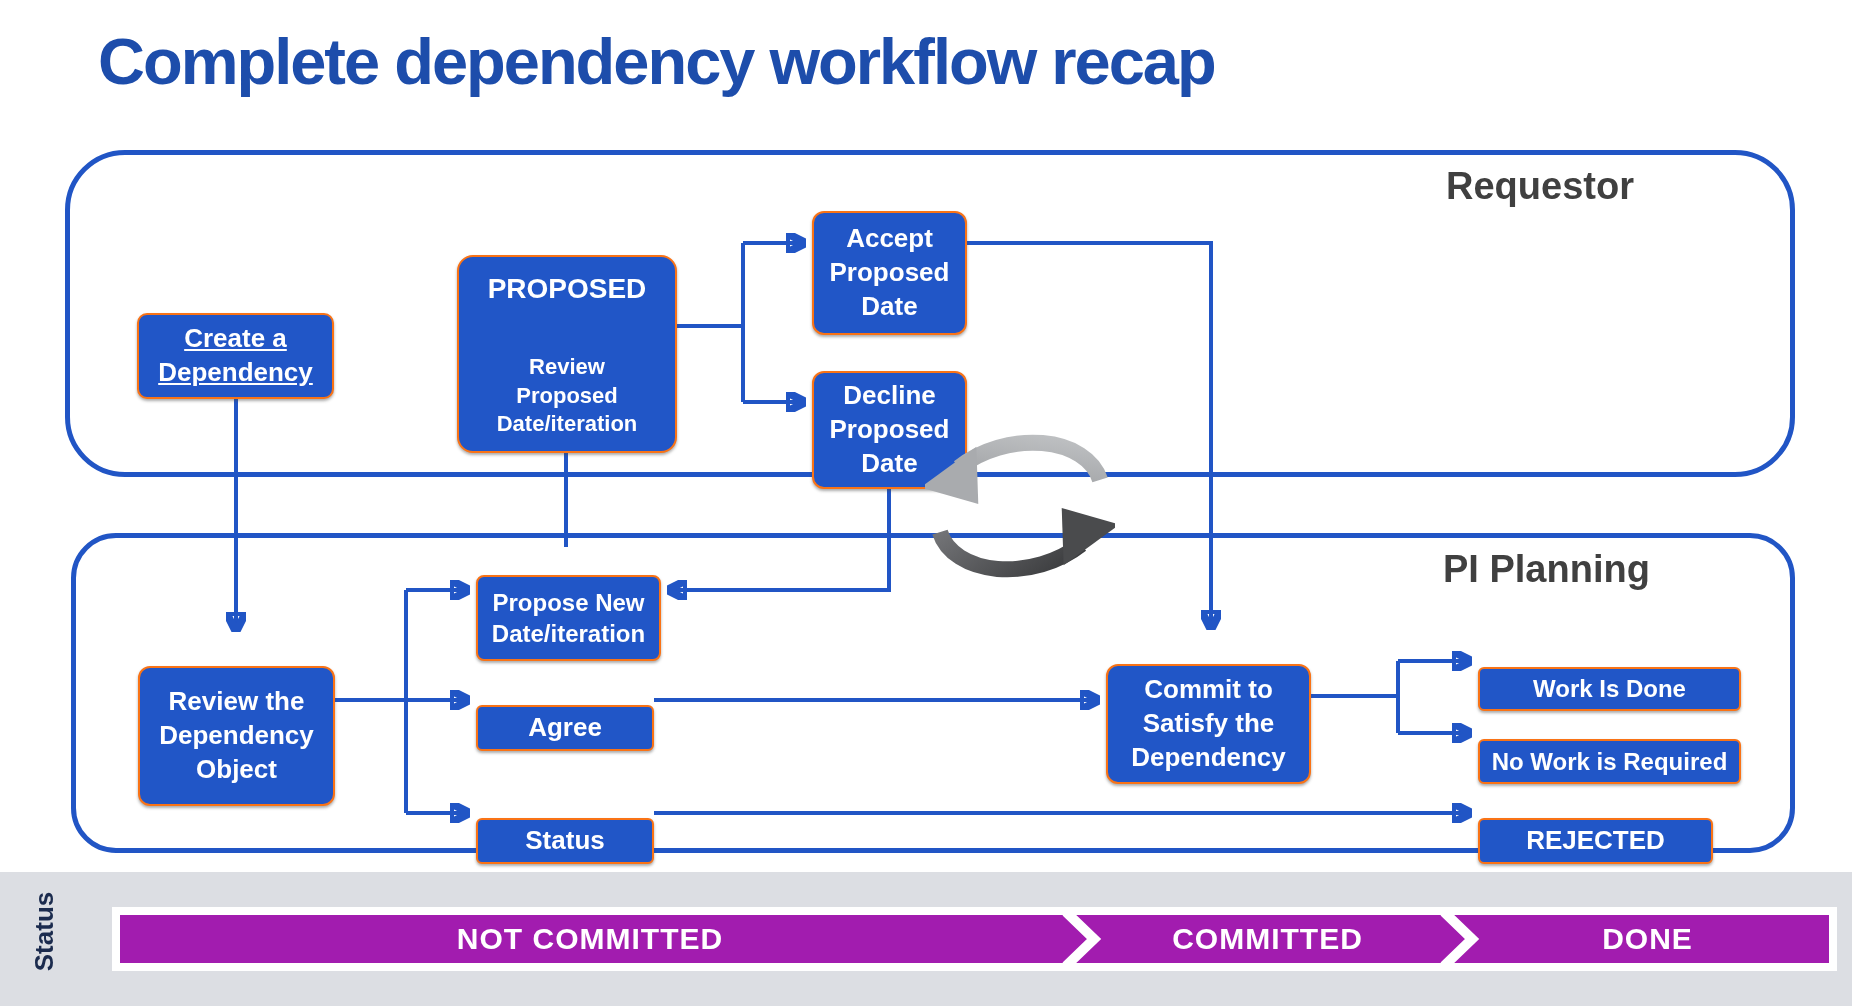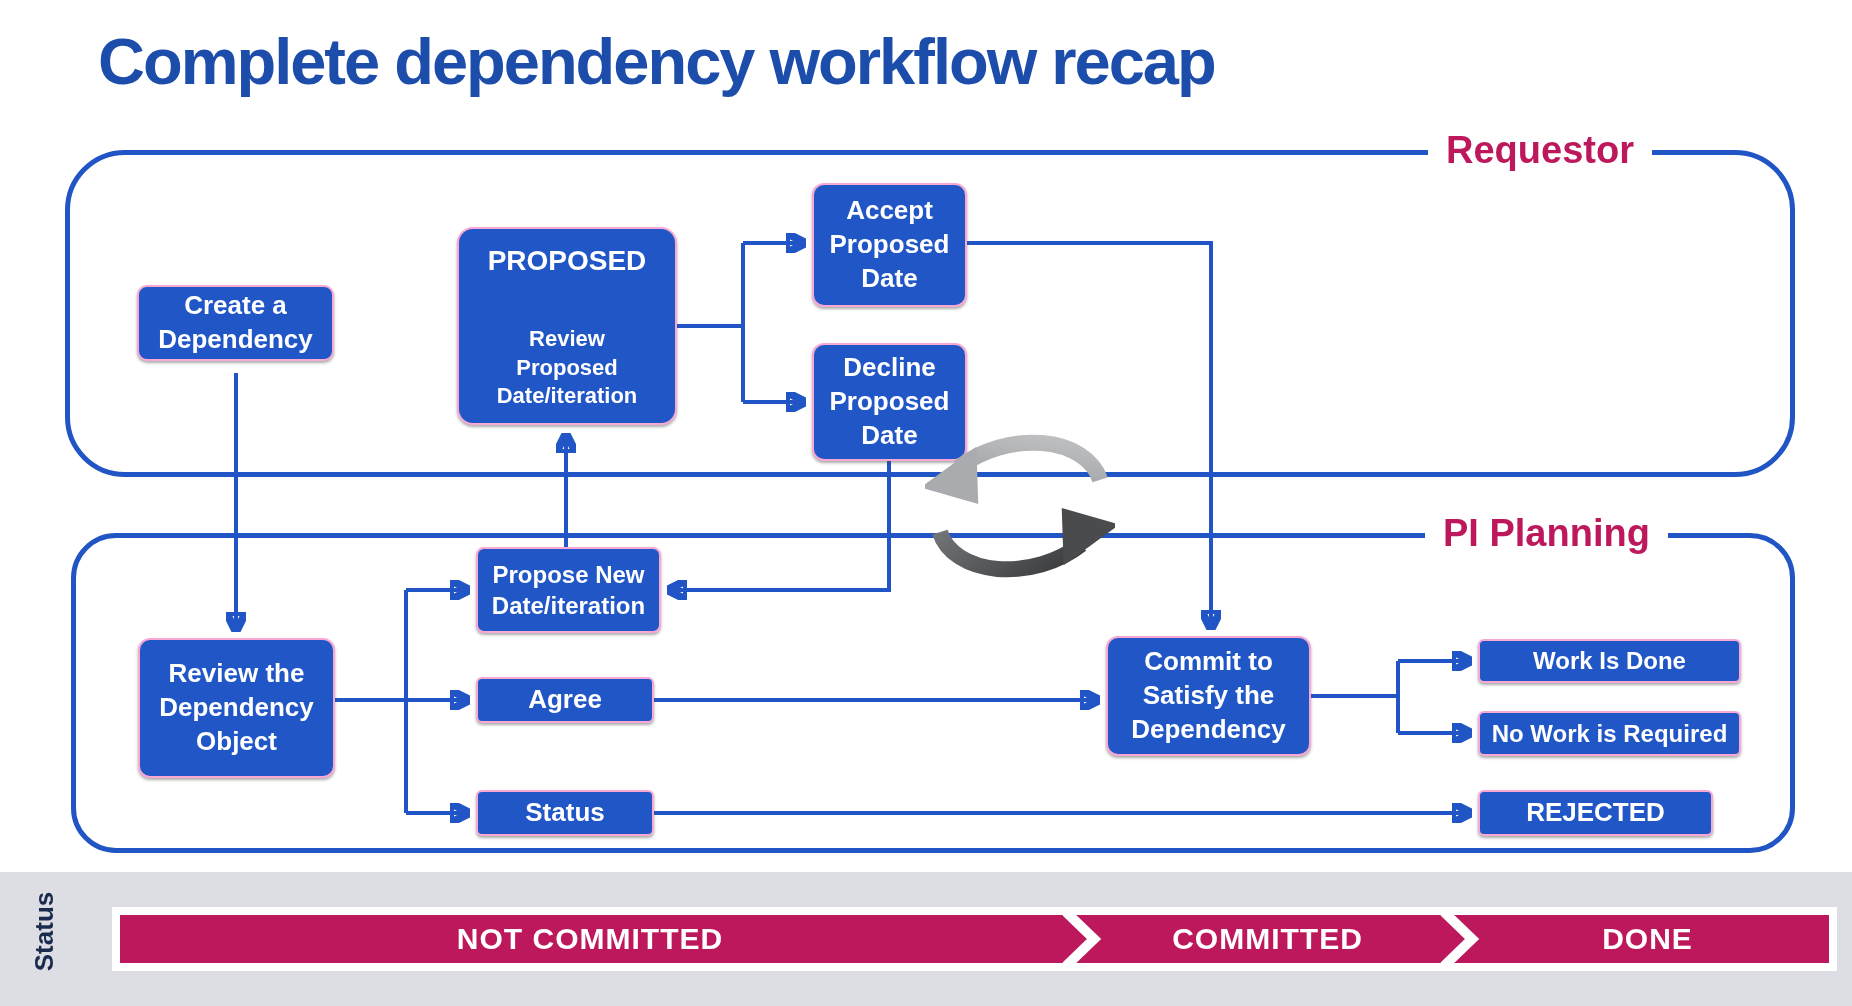--- a/index.html
+++ b/index.html
@@ -8,56 +8,56 @@
 
   
   .page-title{position:absolute;left:98px;top:24px;font-size:65px;font-weight:bold;
               letter-spacing:-2px;color:#1d4dab;}
 
   
   .lane{position:absolute;border:5px solid #2155c5;box-sizing:border-box;background:transparent;}
   .lane.requestor{left:65px;top:150px;width:1730px;height:327px;border-radius:60px;}
   .lane.pi{left:71px;top:533px;width:1724px;height:320px;border-radius:45px;}
   .lane-label{position:absolute;background:#ffffff;padding:0 18px;font-size:38px;font-weight:600;
-              color:#be185d;line-height:46px;z-index:5;}
+              color:#404040;line-height:46px;z-index:5;margin-top:36px;}
   .lane-label.requestor-label{left:1428px;top:127px;}
   .lane-label.pi-label{left:1425px;top:510px;}
 
   
   #connectors{position:absolute;left:0;top:0;z-index:2;}
   #connectors path{stroke:#2155c5;stroke-width:4;fill:none;}
 
   
-  .node{position:absolute;background:#2156c7;border:2px solid #f9a8d4;border-radius:10px;
+  .node{position:absolute;background:#2156c7;border:2px solid #f97316;border-radius:10px;
         color:#ffffff;display:flex;flex-direction:column;align-items:center;justify-content:center;
         text-align:center;font-weight:bold;font-size:26px;line-height:1.3;white-space:pre-line;
-        box-sizing:border-box;z-index:3;box-shadow:0 2px 3px rgba(70,70,70,.45);}
+        box-sizing:border-box;z-index:3;box-shadow:0 2px 3px rgba(70,70,70,.45);margin-top:28px;}
   .node.sm{font-size:24px;}
-  .n-create{left:137px;top:285px;width:197px;height:76px;}
+  .n-create{left:137px;top:285px;width:197px;height:86px;text-decoration:underline;}
   .n-proposed{left:457px;top:227px;width:220px;height:198px;border-radius:16px;justify-content:space-between;padding:14px 4px 12px;}
   .n-accept{left:812px;top:183px;width:155px;height:124px;border-radius:12px;}
   .n-decline{left:812px;top:343px;width:155px;height:118px;border-radius:12px;}
   .n-propose-new{left:476px;top:547px;width:185px;height:86px;border-radius:8px;}
   .n-review{left:138px;top:638px;width:197px;height:140px;border-radius:12px;}
   .n-agree{left:476px;top:677px;width:178px;height:46px;border-radius:6px;}
   .n-reject{left:476px;top:790px;width:178px;height:46px;border-radius:6px;}
   .n-commit{left:1106px;top:636px;width:205px;height:120px;border-radius:12px;}
   .n-work-done{left:1478px;top:639px;width:263px;height:44px;border-radius:6px;}
   .n-no-work{left:1478px;top:711px;width:263px;height:45px;border-radius:6px;}
   .n-rejected{left:1478px;top:790px;width:235px;height:46px;border-radius:6px;}
 
   
   #cycle-icon{position:absolute;left:925px;top:418px;z-index:4;}
 
   
   .status-band{position:absolute;left:0;top:872px;width:1852px;height:134px;background:#dcdee3;z-index:1;}
   .status-label{position:absolute;left:-26px;top:916px;width:140px;text-align:center;
                 transform:rotate(-90deg);font-size:26px;font-weight:600;color:#1b2b4e;z-index:2;}
   .bar-frame{position:absolute;left:112px;top:907px;width:1725px;height:64px;background:#ffffff;z-index:2;}
-  .green-bar{position:absolute;left:8px;top:8px;width:1709px;height:48px;background:#be185d;}
+  .green-bar{position:absolute;left:8px;top:8px;width:1709px;height:48px;background:#a21caf;}
   .seg-label{position:absolute;top:0;height:48px;display:flex;align-items:center;justify-content:center;
              color:#ffffff;font-size:30px;font-weight:700;letter-spacing:1px;}
   .seg-1{left:0;width:940px;}
   .seg-2{left:975px;width:345px;}
   .seg-3{left:1350px;width:355px;}
   .chev{position:absolute;top:0;overflow:visible;}
   .chev.c1{left:942px;}
   .chev.c2{left:1320px;}
   .chev polyline{stroke:#ffffff;stroke-width:10;fill:none;}
 </style>

